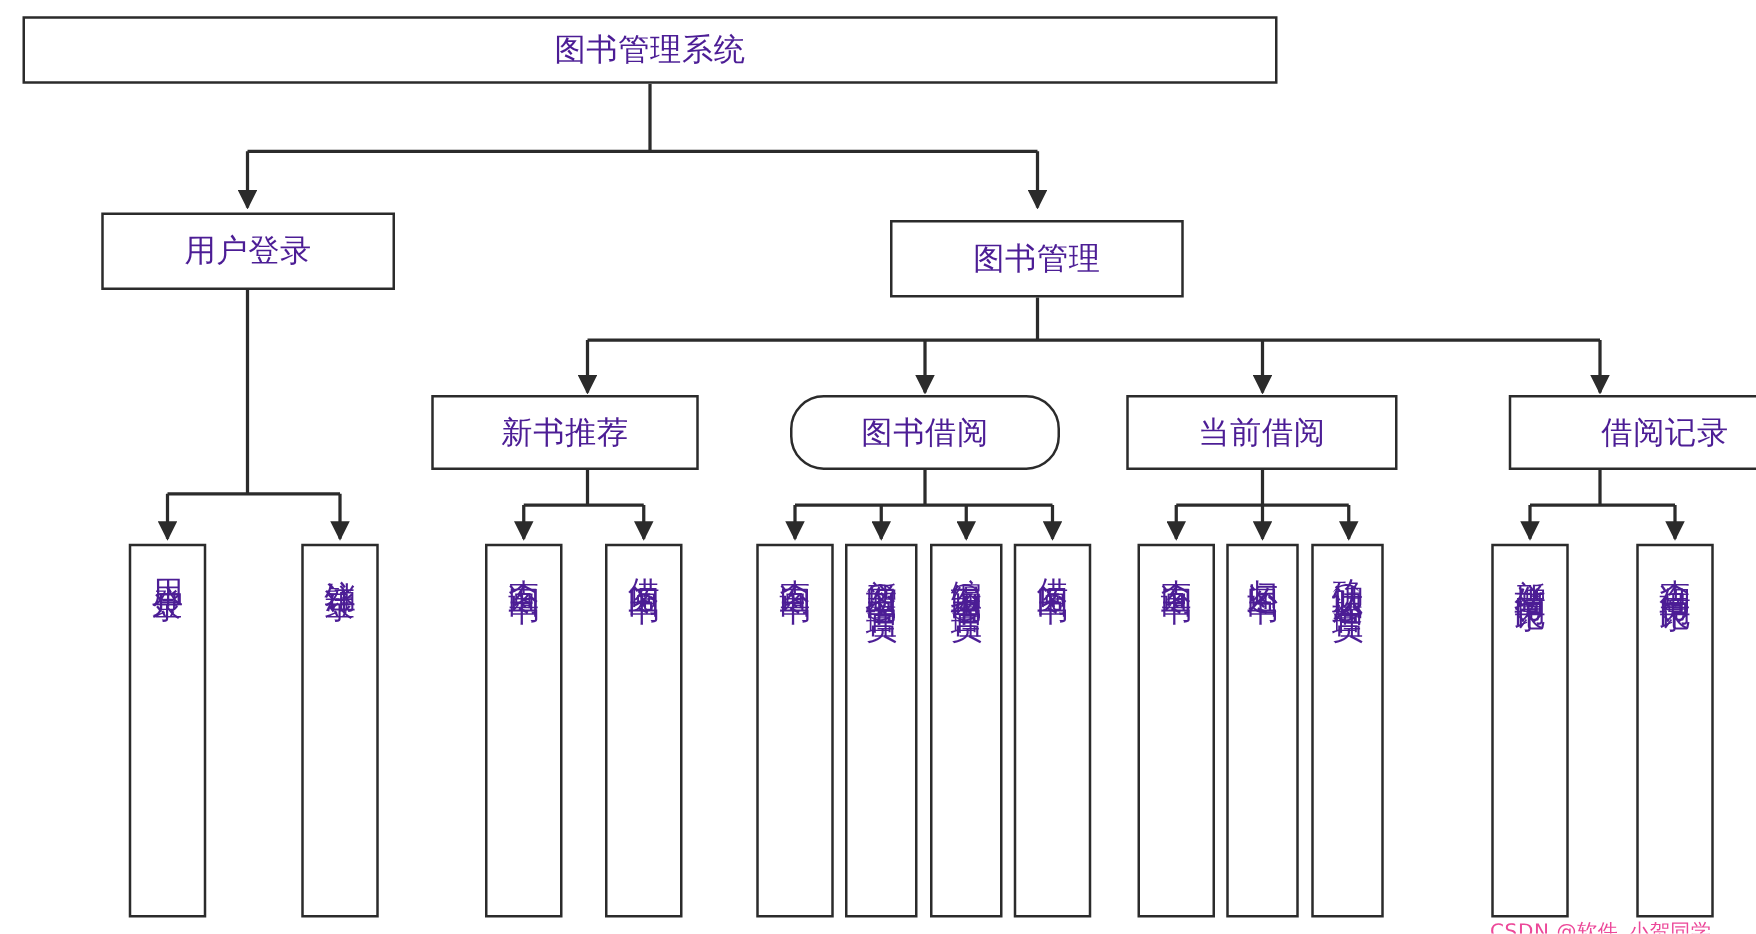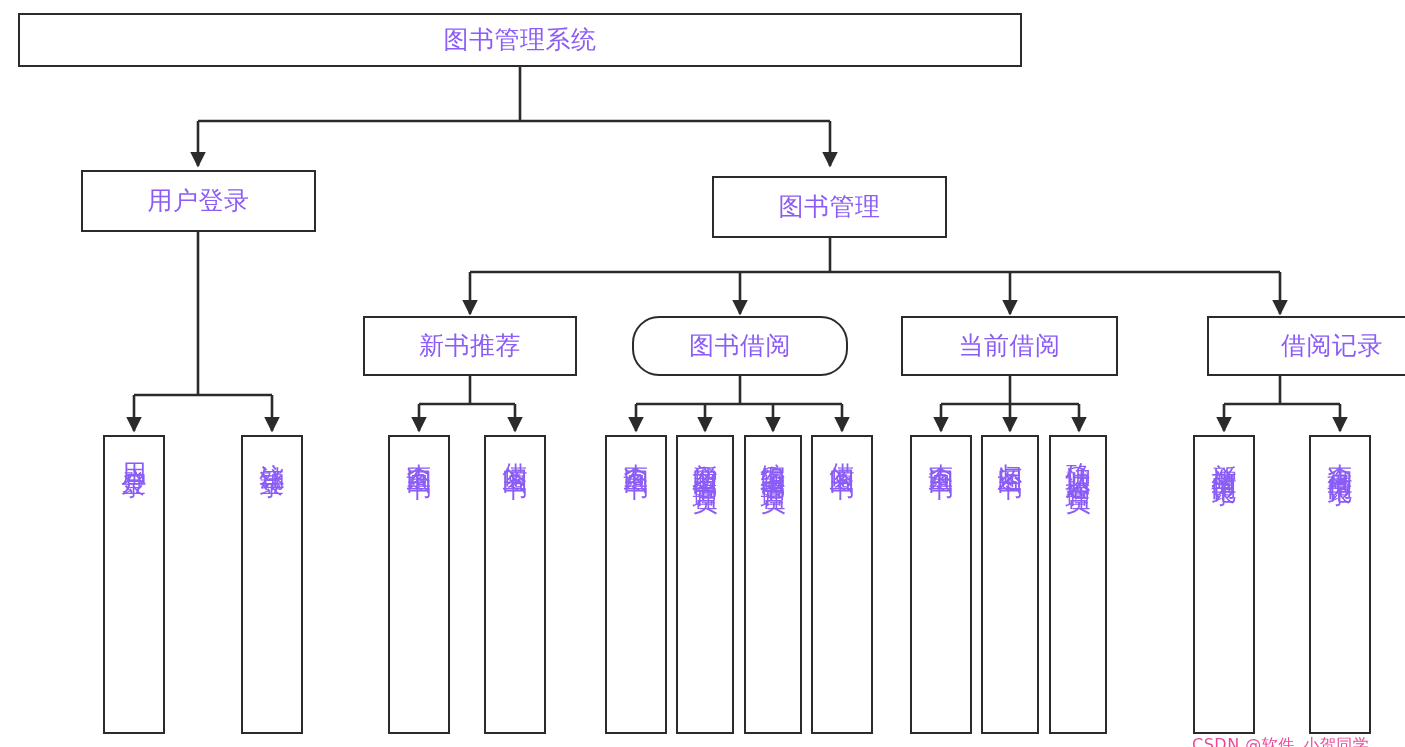--- a/index.html
+++ b/index.html
@@ -26,21 +26,21 @@
     pointer-events: none;
   }
   .node {
     position: absolute;
     box-sizing: border-box;
     border: 2.5px solid #2b2b2b;
     background: #ffffff;
     display: flex;
     align-items: center;
     justify-content: center;
-    color: #8b5cf6;
+    color: #4c1d95;
   }
   .node-label {
     display: block;
     text-align: center;
     line-height: 1.02;
     white-space: nowrap;
   }
   
   .node.horiz .node-label {
     font-size: 25px;
@@ -133,21 +133,21 @@
     <span class="node-label">图书管理系统</span>
   </div>
 
   <div class="node horiz" style="left:81px; top:170px; width:235px; height:62px;">
     <span class="node-label">用户登录</span>
   </div>
   <div class="node horiz" style="left:712px; top:176px; width:235px; height:62px;">
     <span class="node-label">图书管理</span>
   </div>
 
-  <div class="node horiz" style="left:363px; top:316px; width:214px; height:60px;">
+  <div class="node horiz" style="left:345px; top:316px; width:214px; height:60px;">
     <span class="node-label">新书推荐</span>
   </div>
   <div class="node horiz" style="left:632px; top:316px; width:216px; height:60px;border-radius:27px;">
     <span class="node-label">图书借阅</span>
   </div>
   <div class="node horiz" style="left:901px; top:316px; width:217px; height:60px;">
     <span class="node-label">当前借阅</span>
   </div>
   <div class="node horiz" style="left:1171px; top:316px; width:250px; height:60px;margin-left:36px;">
     <span class="node-label">借阅记录</span>

